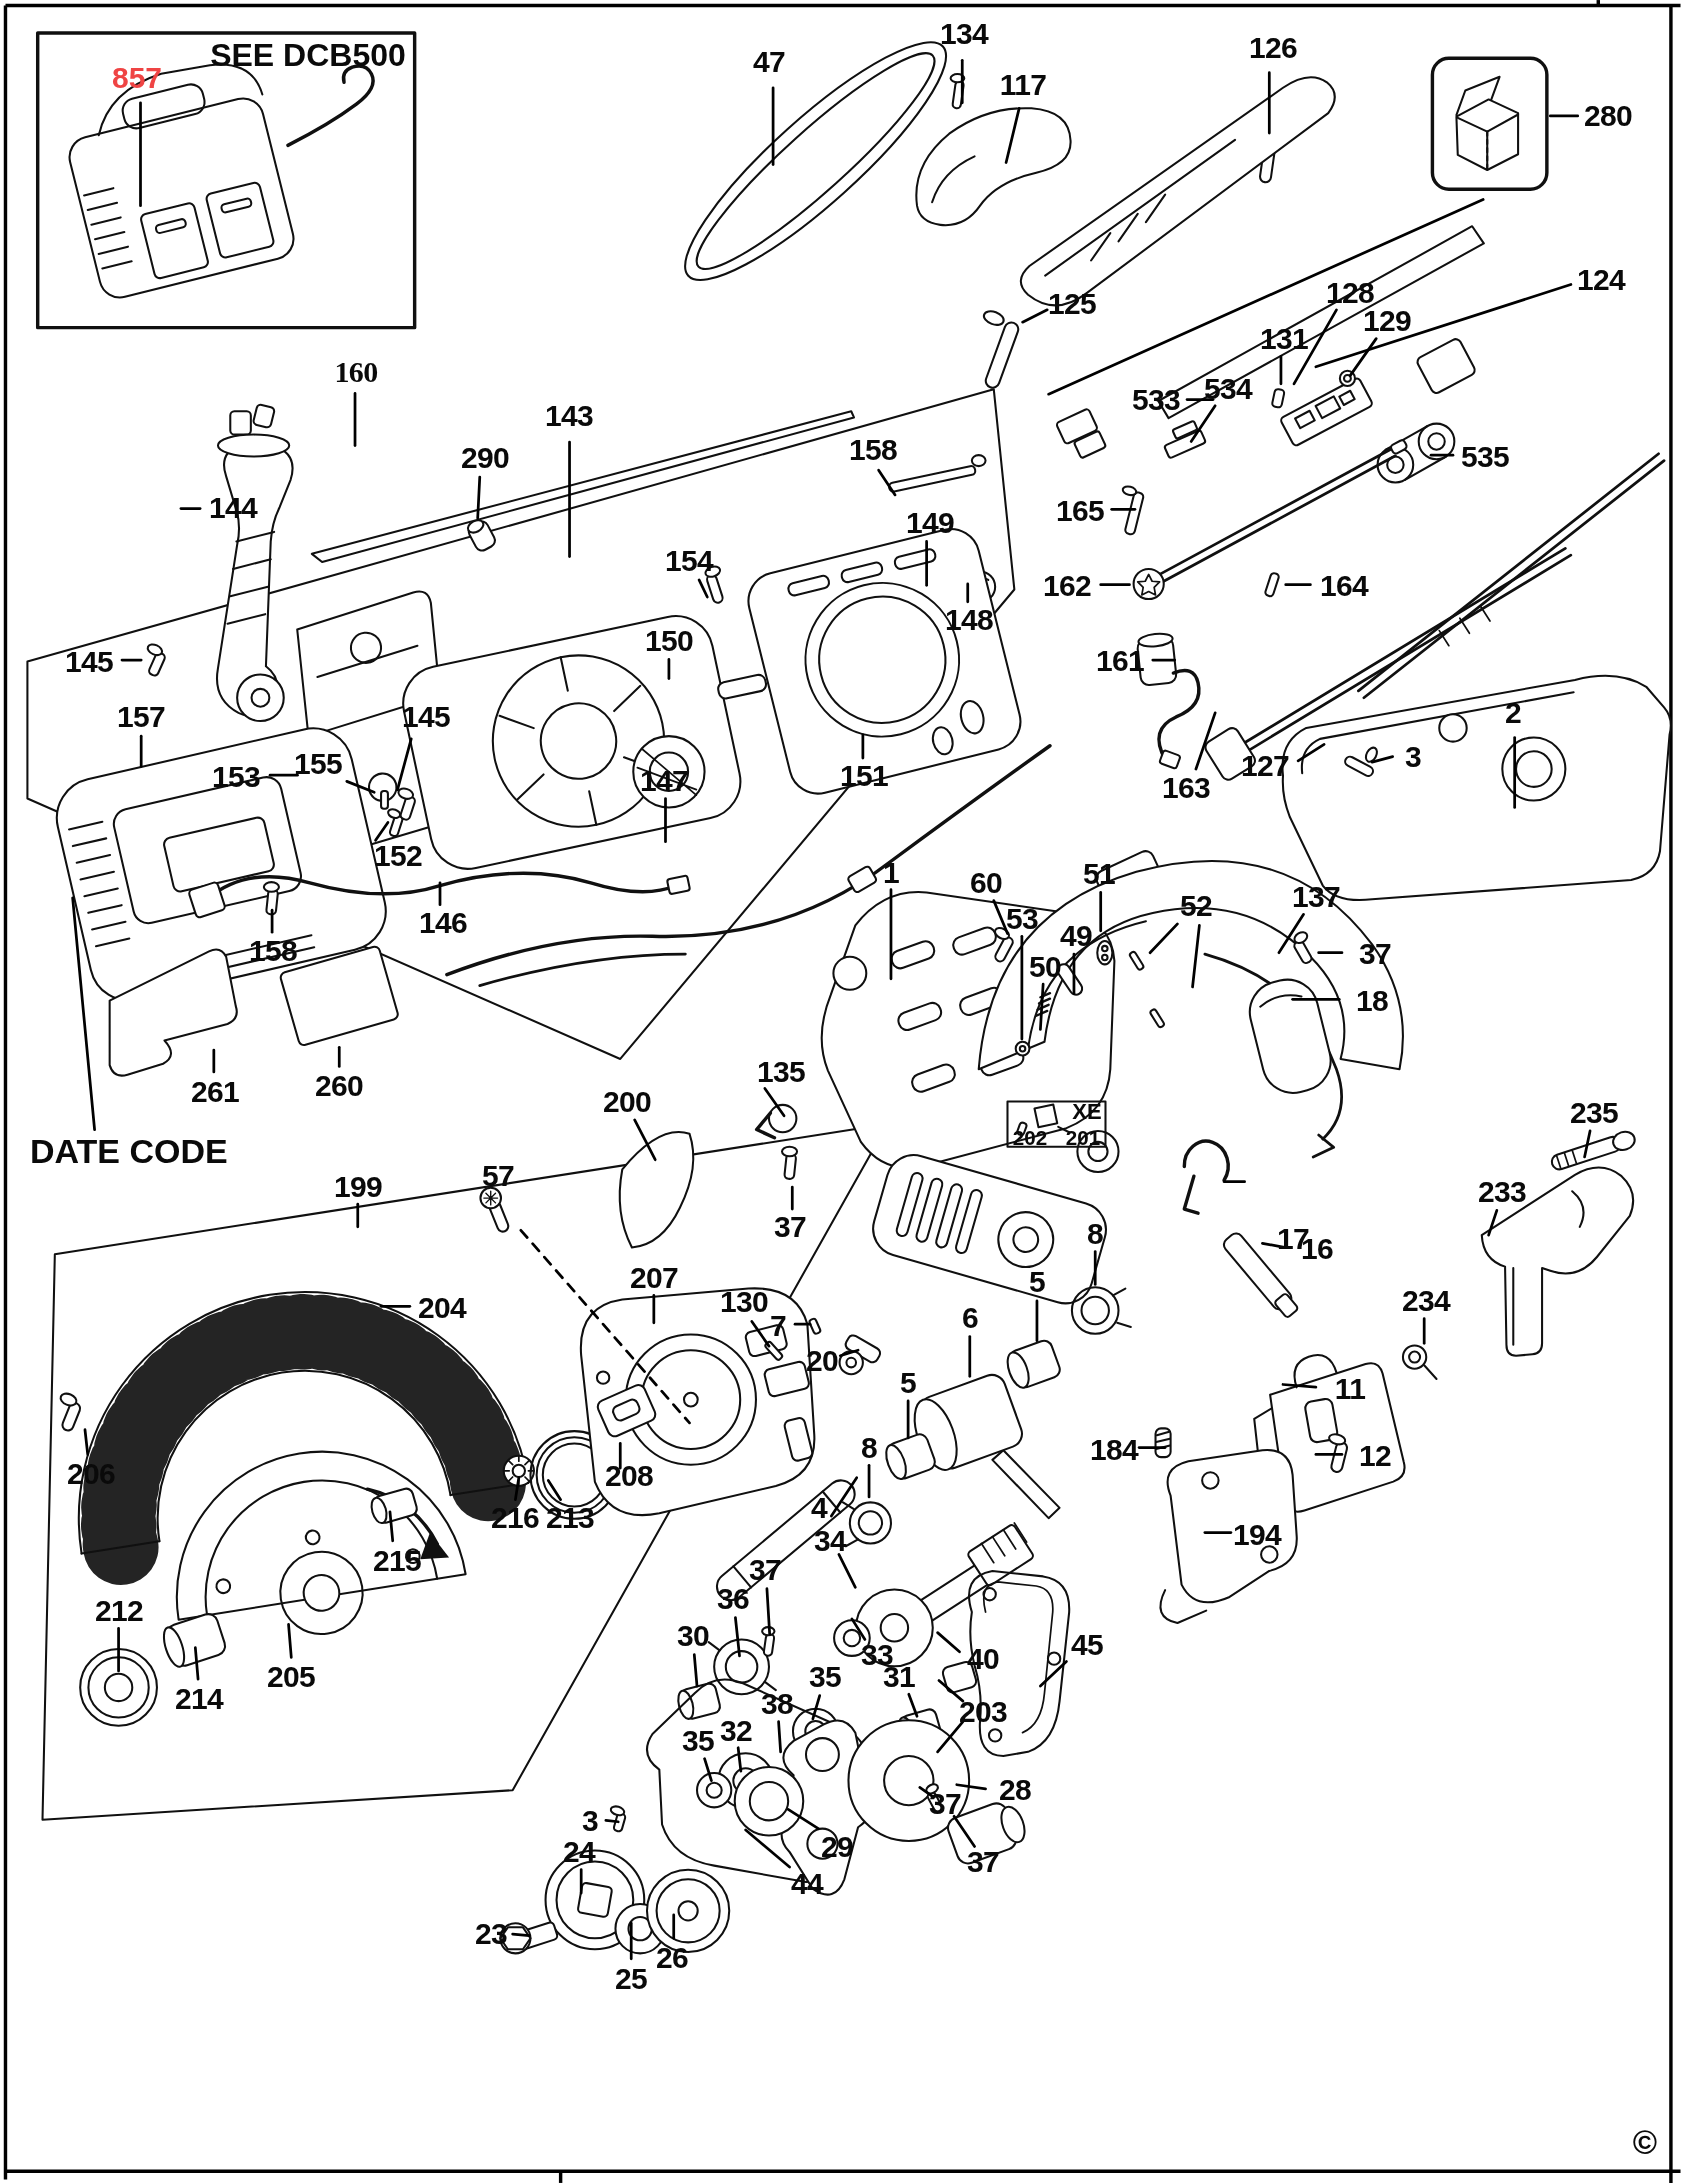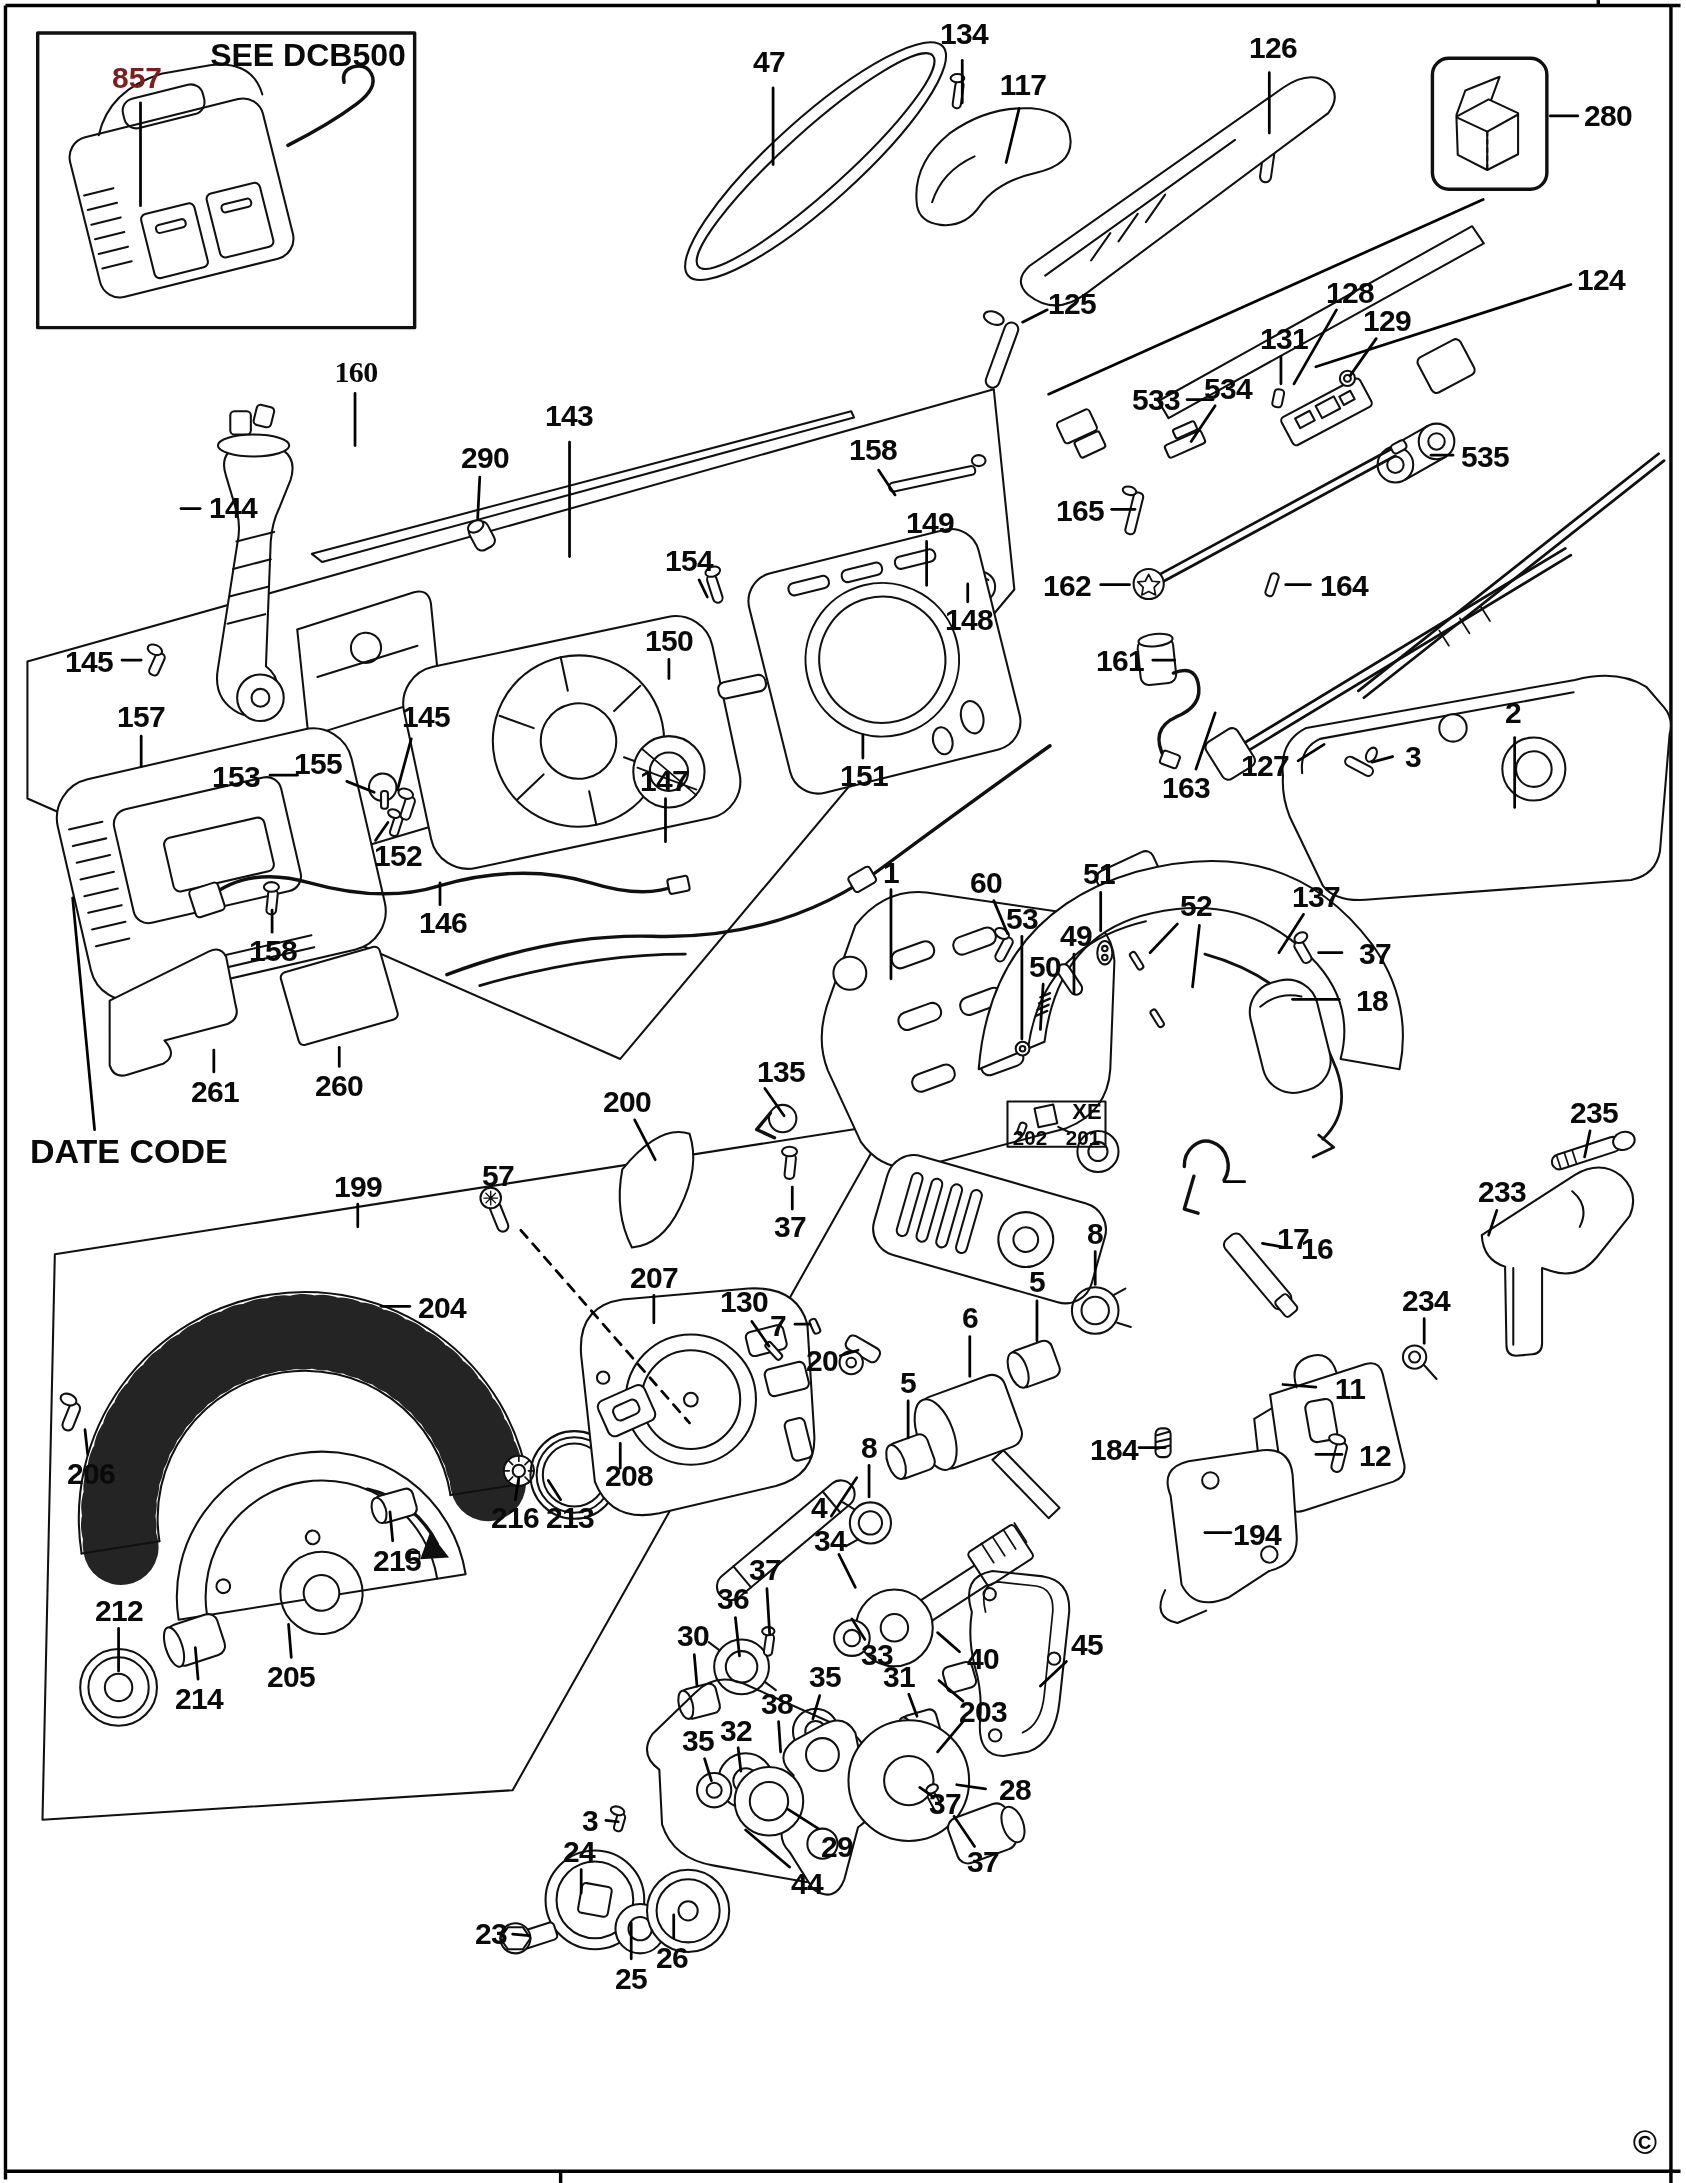--- a/index.html
+++ b/index.html
@@ -4,21 +4,21 @@
 <style>
   html,body{margin:0;padding:0;background:#fff;}
   .page{position:relative;width:1686px;height:2183px;background:#fff;overflow:hidden;
         font-family:"Liberation Sans",sans-serif;}
   svg{position:absolute;left:0;top:0;}
   .plabel{position:absolute;transform:translate(-50%,-50%);font-weight:bold;
           font-size:30px;color:#0a0a0a;white-space:nowrap;letter-spacing:-0.7px;}
   .inset-note{position:absolute;left:308px;top:55px;transform:translate(-50%,-50%);
           font-weight:bold;font-size:32px;color:#0a0a0a;white-space:nowrap;}
   .inset-part{position:absolute;left:137px;top:78px;transform:translate(-50%,-50%);
-          font-weight:bold;font-size:30px;color:#7f1d1d;}
+          font-weight:bold;font-size:30px;color:#ef4444;}
   .date-code{position:absolute;left:30px;top:1132px;font-weight:bold;font-size:34px;
           color:#0a0a0a;white-space:nowrap;}
   .copyright{position:absolute;left:1645px;top:2143px;transform:translate(-50%,-50%);
           font-weight:bold;font-size:33px;color:#0a0a0a;}
   .xe-code{position:absolute;left:1087px;top:1112px;transform:translate(-50%,-50%);
           font-weight:bold;font-size:22px;color:#0a0a0a;}
   .xe-left{position:absolute;left:1030px;top:1138px;transform:translate(-50%,-50%);
           font-weight:bold;font-size:20.6px;color:#0a0a0a;}
   .xe-right{position:absolute;left:1083px;top:1138px;transform:translate(-50%,-50%);
           font-weight:bold;font-size:20.6px;color:#0a0a0a;}

